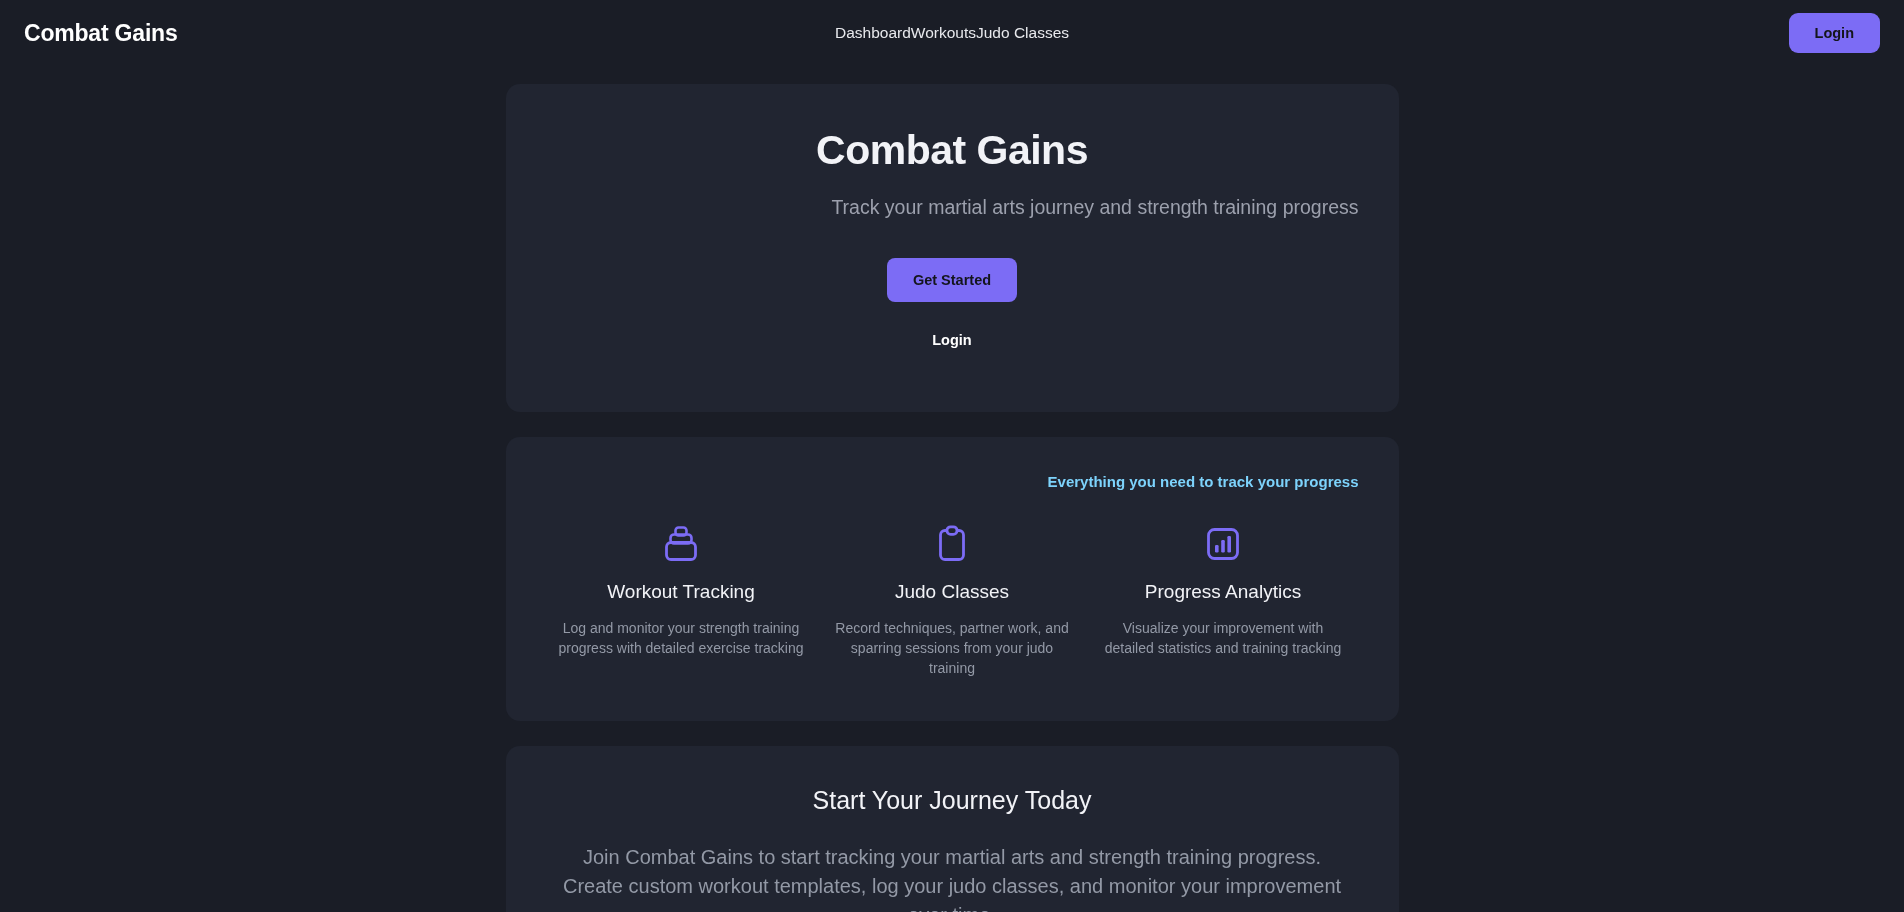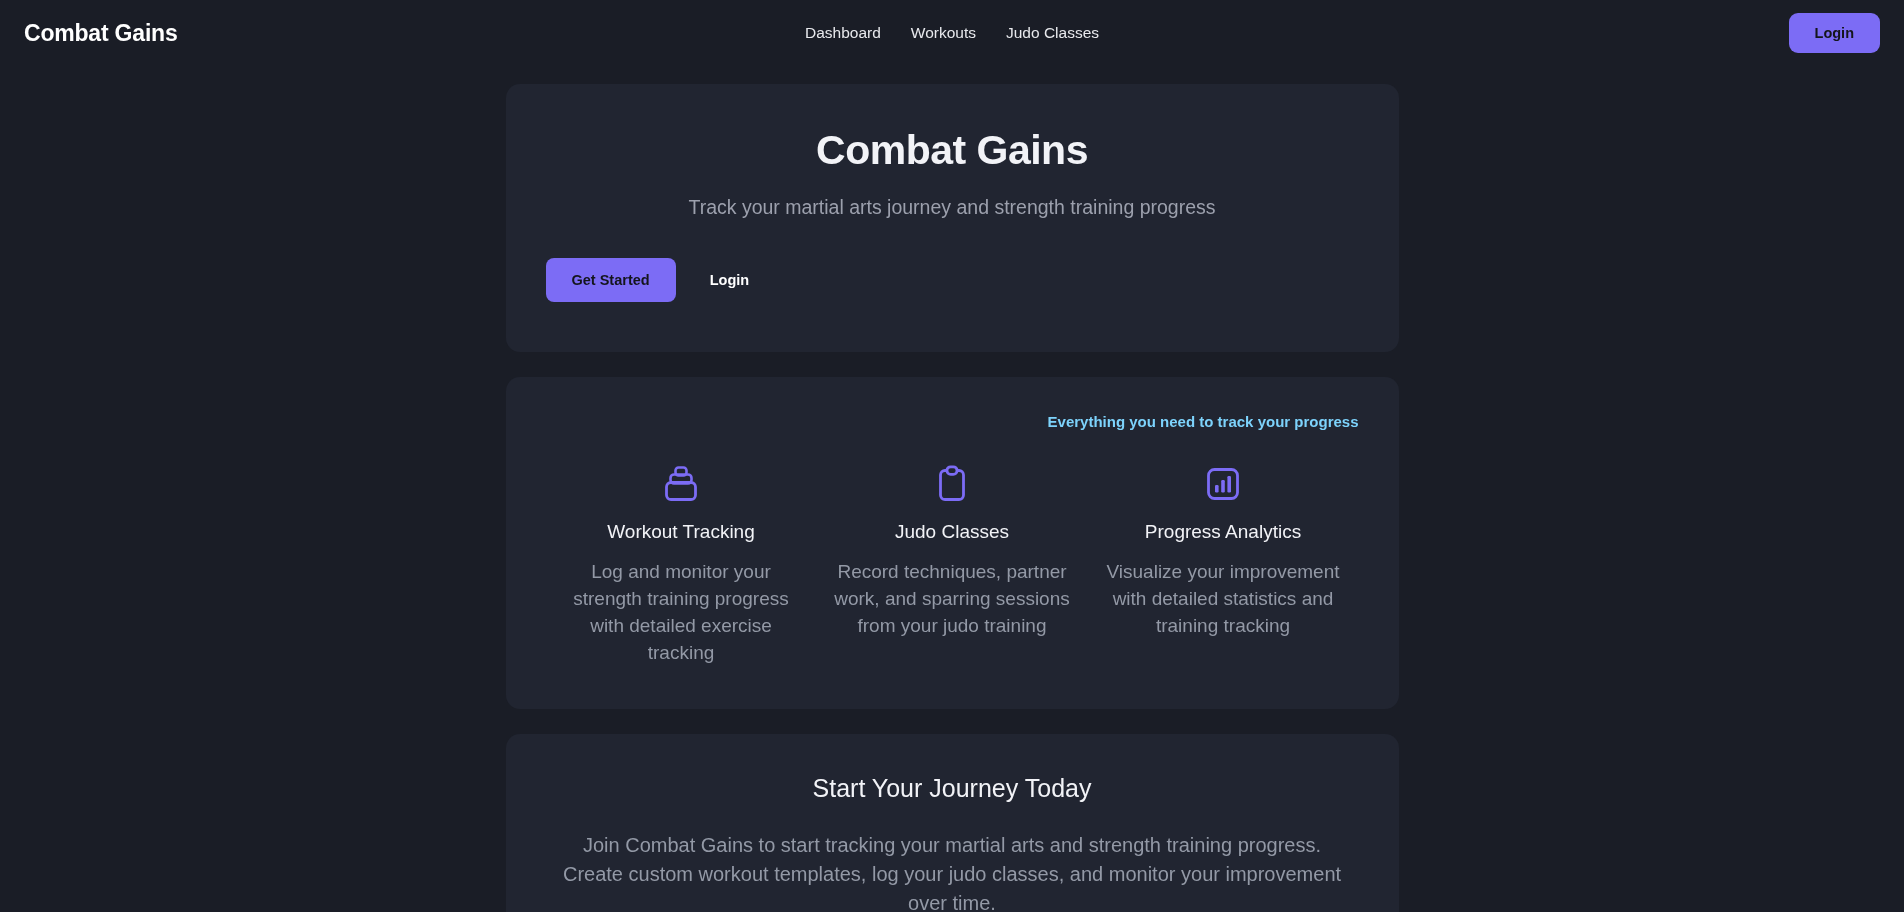--- a/index.html
+++ b/index.html
@@ -29,21 +29,20 @@
     letter-spacing: -0.2px;
     white-space: nowrap;
   }
 
   .nav-links {
     position: absolute;
     left: 50%;
     transform: translateX(-50%);
     display: flex;
     align-items: center;
-    gap: 30px;
   }
 
   .nav-link {
     font-size: 15.5px;
     color: #e8e9ed;
     text-decoration: none;
     white-space: nowrap;
     cursor: pointer;
   }
 
@@ -98,28 +97,30 @@
     color: #f2f3f7;
     letter-spacing: -0.5px;
     line-height: 1.1;
   }
 
   .hero-sub {
     margin-top: 22px;
     font-size: 19.5px;
     color: #9ca0ad;
     line-height: 1.3;
+    text-align: right;
   }
 
   .hero-actions {
     margin-top: 38px;
     display: flex;
     align-items: center;
-    justify-content: flex-start;
+    justify-content: flex-end;
     gap: 16px;
+    flex-direction: column;
   }
 
   .btn-get-started {
     padding: 14px 26px;
     border-radius: 8px;
   }
 
   .btn-ghost {
     background: transparent;
     border: none;
@@ -167,21 +168,21 @@
   .feature-icon svg { display: block; }
 
   .feature-title {
     font-size: 19px;
     font-weight: normal;
     color: #f2f3f7;
     margin-bottom: 16px;
   }
 
   .feature-desc {
-    font-size: 19px;
+    font-size: 14px;
     color: #9399a6;
     line-height: 1.42;
   }
 
   
   .cta {
     padding: 40px 56px 46px;
     text-align: center;
   }
 

